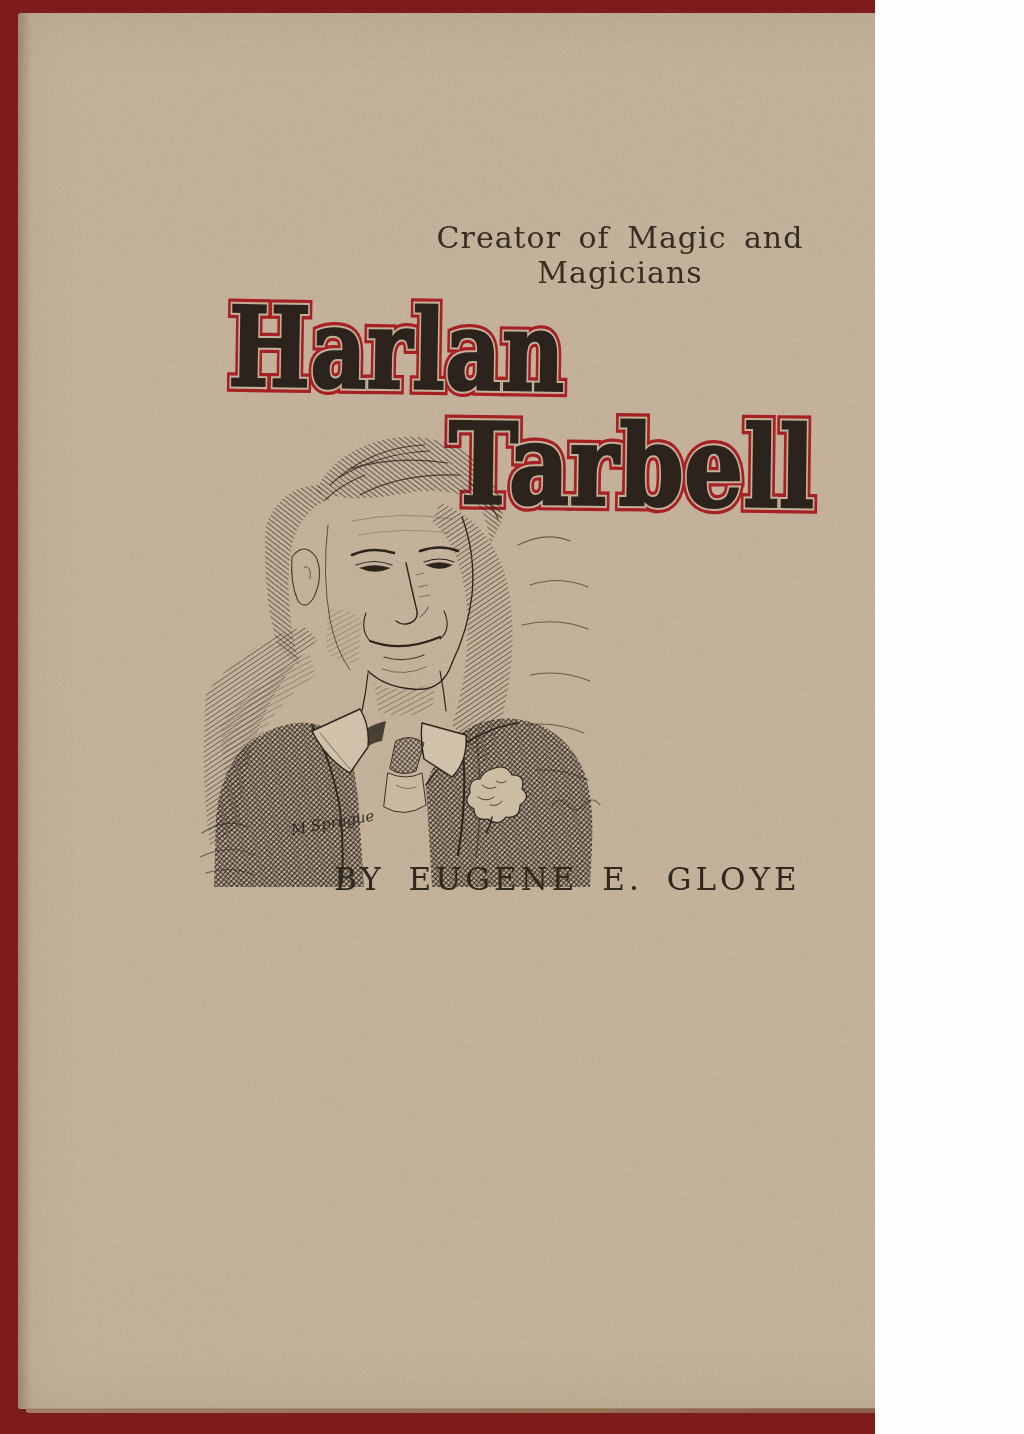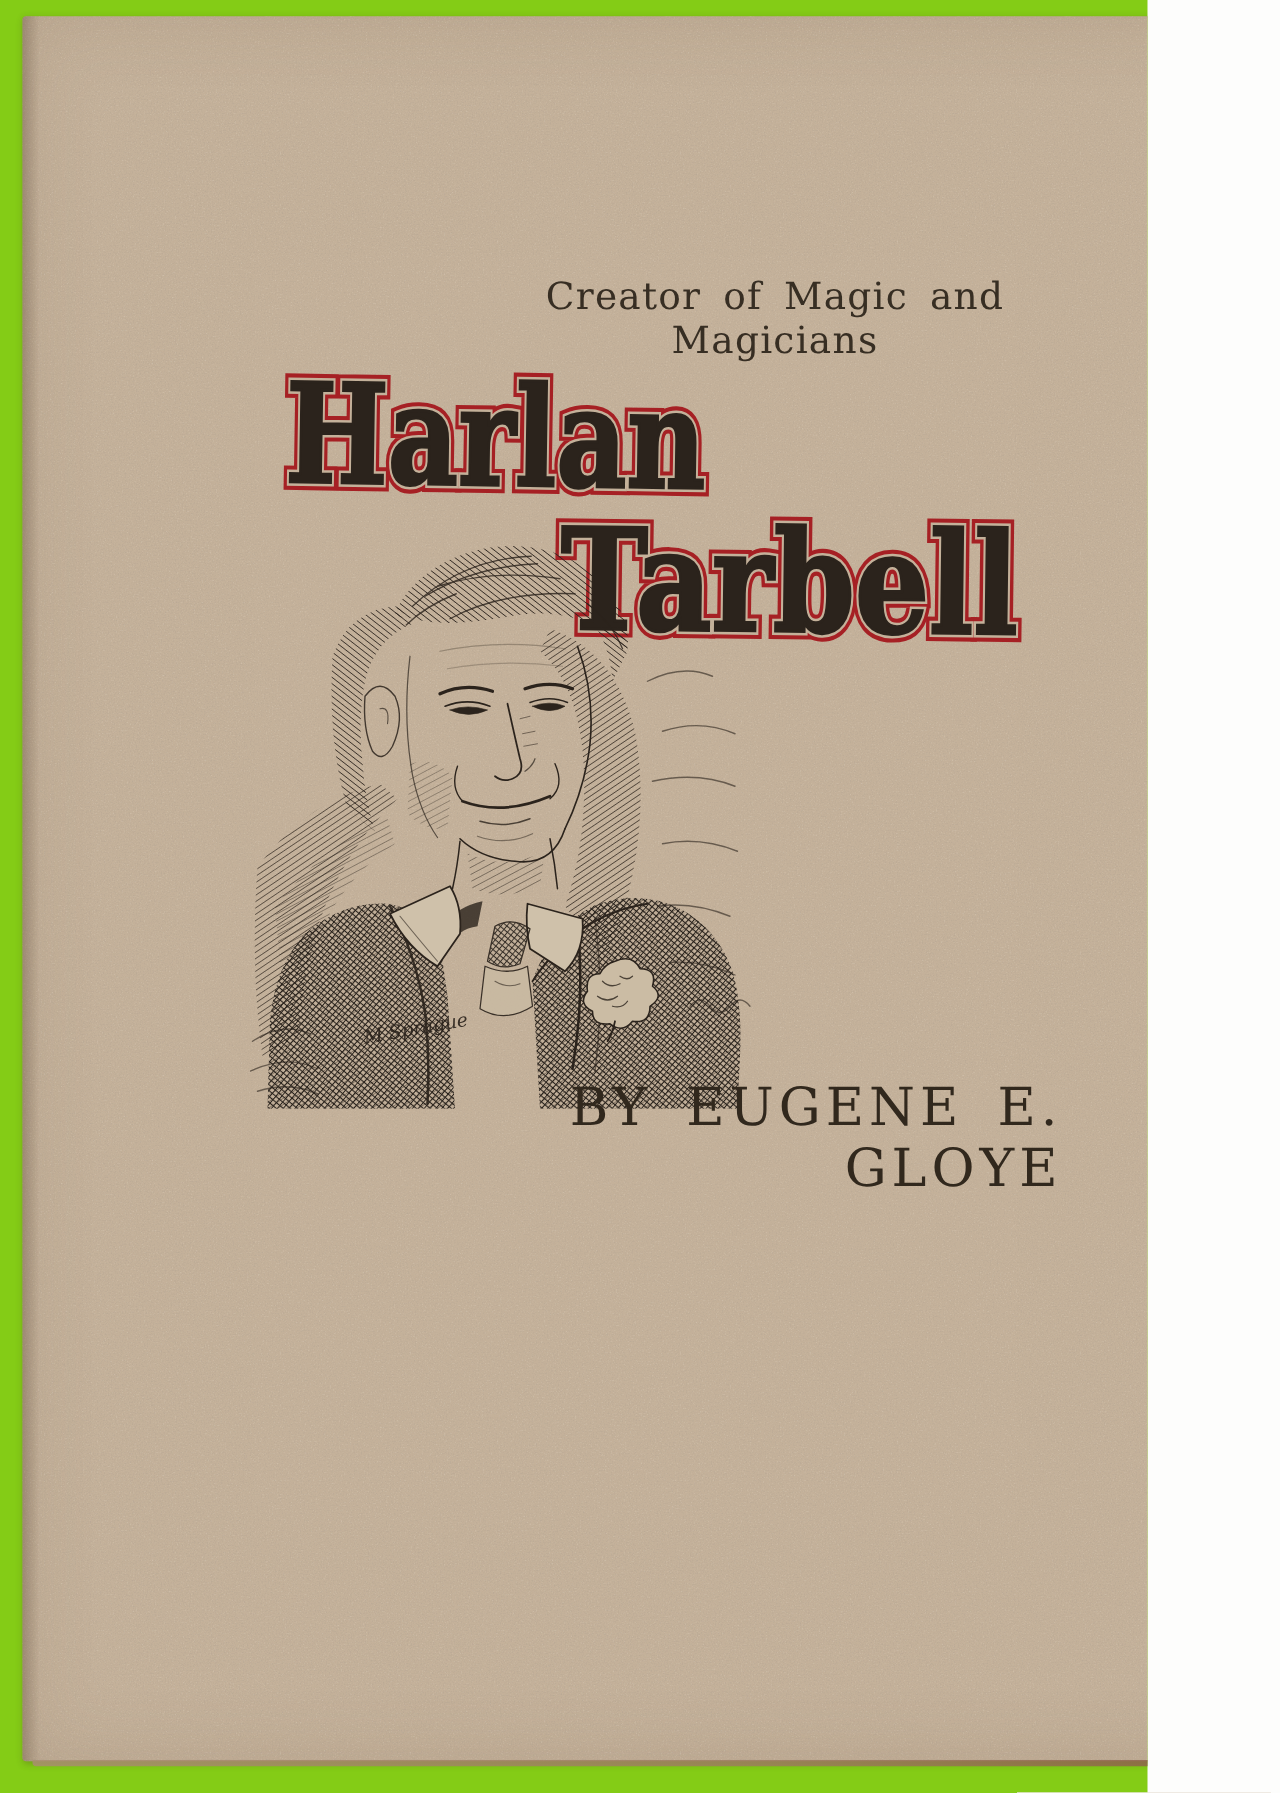--- a/index.html
+++ b/index.html
@@ -1,34 +1,34 @@
 <!DOCTYPE html>
 <html><head>
 <meta charset="utf-8">
 <style>
   html,body{margin:0;padding:0;background:#fdfdfc;}
-  .stage{position:relative;width:875px;height:1434px;background:#84cc16;overflow:hidden;
-         font-family:"DejaVu Serif", serif;padding-left:43px;}
+  .stage{position:relative;width:875px;height:1434px;background:#7f1d1d;overflow:hidden;
+         font-family:"DejaVu Serif", serif;}
   .book{position:absolute;left:18px;top:13px;width:977px;height:1396px;
         background:#c4b19a;border-radius:3px;
         box-shadow:1px 2px 6px rgba(60,45,30,.28), inset 0 0 60px rgba(110,88,62,.16);}
   .spine-shade{position:absolute;left:0;top:0;bottom:0;width:16px;border-radius:3px 0 0 3px;
         background:linear-gradient(90deg, rgba(85,66,46,.30), rgba(85,66,46,0) 85%);}
   .right-shade{position:absolute;right:0;top:0;bottom:0;width:8px;border-radius:0 3px 3px 0;
         background:linear-gradient(270deg, rgba(85,66,46,.18), rgba(85,66,46,0));}
   .bottom-edge{position:absolute;left:8px;right:4px;bottom:-4px;height:5px;
         background:linear-gradient(90deg,#a98e70,#9d7d5f 60%,#8d5f47);
         border-radius:0 0 3px 3px;opacity:.85;}
   .paper-noise{position:absolute;left:0;top:0;width:100%;height:100%;border-radius:3px;pointer-events:none;}
   .subtitle{position:absolute;left:387px;top:207px;width:430px;text-align:center;
         font-size:30px;letter-spacing:1px;word-spacing:7px;color:#372e23;}
   .title-svg{position:absolute;left:180px;top:270px;}
   .title-text{font-family:"DejaVu Serif", serif;font-weight:bold;}
-  .author{position:absolute;left:332px;top:848px;width:500px;text-align:right;
-        font-size:42px;letter-spacing:4px;word-spacing:10px;color:#31281d;}
+  .author{position:absolute;left:316px;top:848px;width:500px;text-align:left;
+        font-size:31px;letter-spacing:4px;word-spacing:10px;color:#31281d;}
   .portrait-svg{position:absolute;left:182px;top:412px;}
   .sig{font-family:"DejaVu Serif", serif;font-style:italic;font-size:15px;fill:#2b231c;opacity:.9;}
   .ink-line{fill:none;stroke:#2b231c;stroke-linecap:round;stroke-linejoin:round;}
 </style>
 </head>
 <body>
 
 <div class="stage">
   <div class="book">
 

